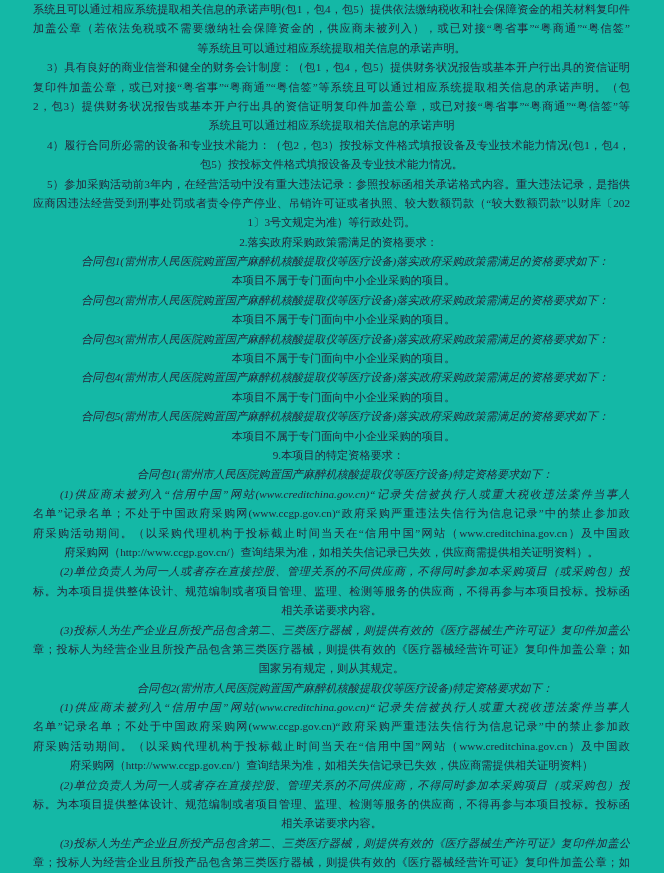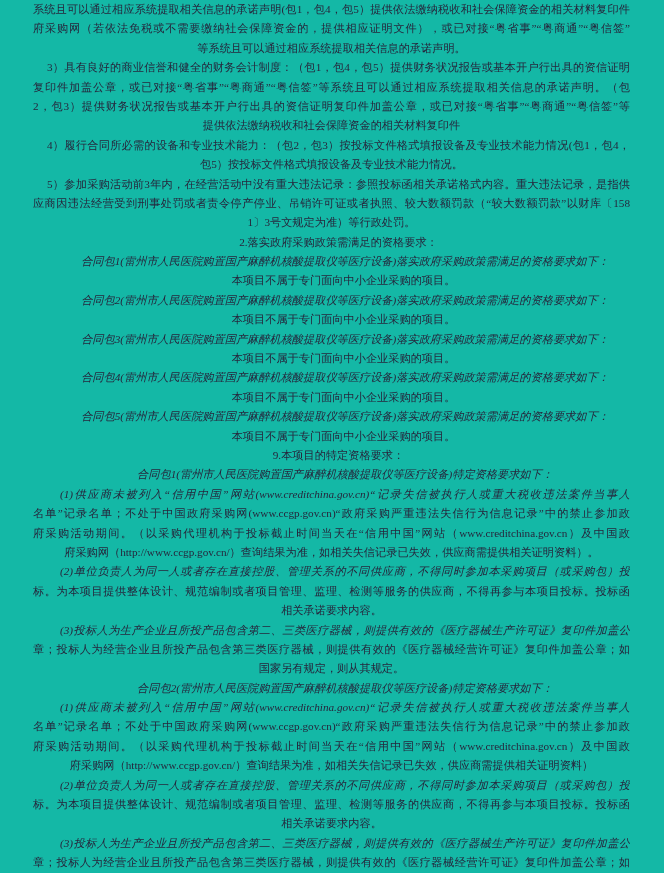--- a/index.html
+++ b/index.html
@@ -39,30 +39,30 @@
   .ind-para { padding-left: 14px; }
   .ind-sub  { padding-left: 24px; }
   .ind-item { padding-left: 27px; font-style: italic; }
 </style>
 </head>
 <body>
 
 <div class="page" style="color: rgb(38, 38, 60); background: #14b8a6;">
   <div class="textblock">
       <div class="line ind-none justify">系统且可以通过相应系统提取相关信息的承诺声明(包1，包4，包5）提供依法缴纳税收和社会保障资金的相关材料复印件</div>
-      <div class="line ind-none justify">府采购网（若依法免税或不需要缴纳社会保障资金的，提供相应证明文件），或已对接“粤省事”“粤商通”“粤信签”</div>
+      <div class="line ind-none justify">加盖公章（若依法免税或不需要缴纳社会保障资金的，供应商未被列入），或已对接“粤省事”“粤商通”“粤信签”</div>
       <div class="line ind-none">等系统且可以通过相应系统提取相关信息的承诺声明。</div>
       <div class="line ind-para justify">3）具有良好的商业信誉和健全的财务会计制度：（包1，包4，包5）提供财务状况报告或基本开户行出具的资信证明</div>
       <div class="line ind-none justify">复印件加盖公章，或已对接“粤省事”“粤商通”“粤信签”等系统且可以通过相应系统提取相关信息的承诺声明。（包</div>
       <div class="line ind-none justify">2，包3）提供财务状况报告或基本开户行出具的资信证明复印件加盖公章，或已对接“粤省事”“粤商通”“粤信签”等</div>
-      <div class="line ind-none">提供依法缴纳税收和社会保障资金的相关材料复印件</div>
+      <div class="line ind-none">系统且可以通过相应系统提取相关信息的承诺声明</div>
       <div class="line ind-para justify">4）履行合同所必需的设备和专业技术能力：（包2，包3）按投标文件格式填报设备及专业技术能力情况(包1，包4，</div>
       <div class="line ind-none">包5）按投标文件格式填报设备及专业技术能力情况。</div>
       <div class="line ind-para justify">5）参加采购活动前3年内，在经营活动中没有重大违法记录：参照投标函相关承诺格式内容。重大违法记录，是指供</div>
-      <div class="line ind-none justify">应商因违法经营受到刑事处罚或者责令停产停业、吊销许可证或者执照、较大数额罚款（“较大数额罚款”以财库〔158</div>
+      <div class="line ind-none justify">应商因违法经营受到刑事处罚或者责令停产停业、吊销许可证或者执照、较大数额罚款（“较大数额罚款”以财库〔202</div>
       <div class="line ind-none">1〕3号文规定为准）等行政处罚。</div>
       <div class="line ind-para">2.落实政府采购政策需满足的资格要求：</div>
       <div class="line ind-item">合同包1(雷州市人民医院购置国产麻醉机核酸提取仪等医疗设备)落实政府采购政策需满足的资格要求如下：</div>
       <div class="line ind-sub">本项目不属于专门面向中小企业采购的项目。</div>
       <div class="line ind-item">合同包2(雷州市人民医院购置国产麻醉机核酸提取仪等医疗设备)落实政府采购政策需满足的资格要求如下：</div>
       <div class="line ind-sub">本项目不属于专门面向中小企业采购的项目。</div>
       <div class="line ind-item">合同包3(雷州市人民医院购置国产麻醉机核酸提取仪等医疗设备)落实政府采购政策需满足的资格要求如下：</div>
       <div class="line ind-sub">本项目不属于专门面向中小企业采购的项目。</div>
       <div class="line ind-item">合同包4(雷州市人民医院购置国产麻醉机核酸提取仪等医疗设备)落实政府采购政策需满足的资格要求如下：</div>
       <div class="line ind-sub">本项目不属于专门面向中小企业采购的项目。</div>

